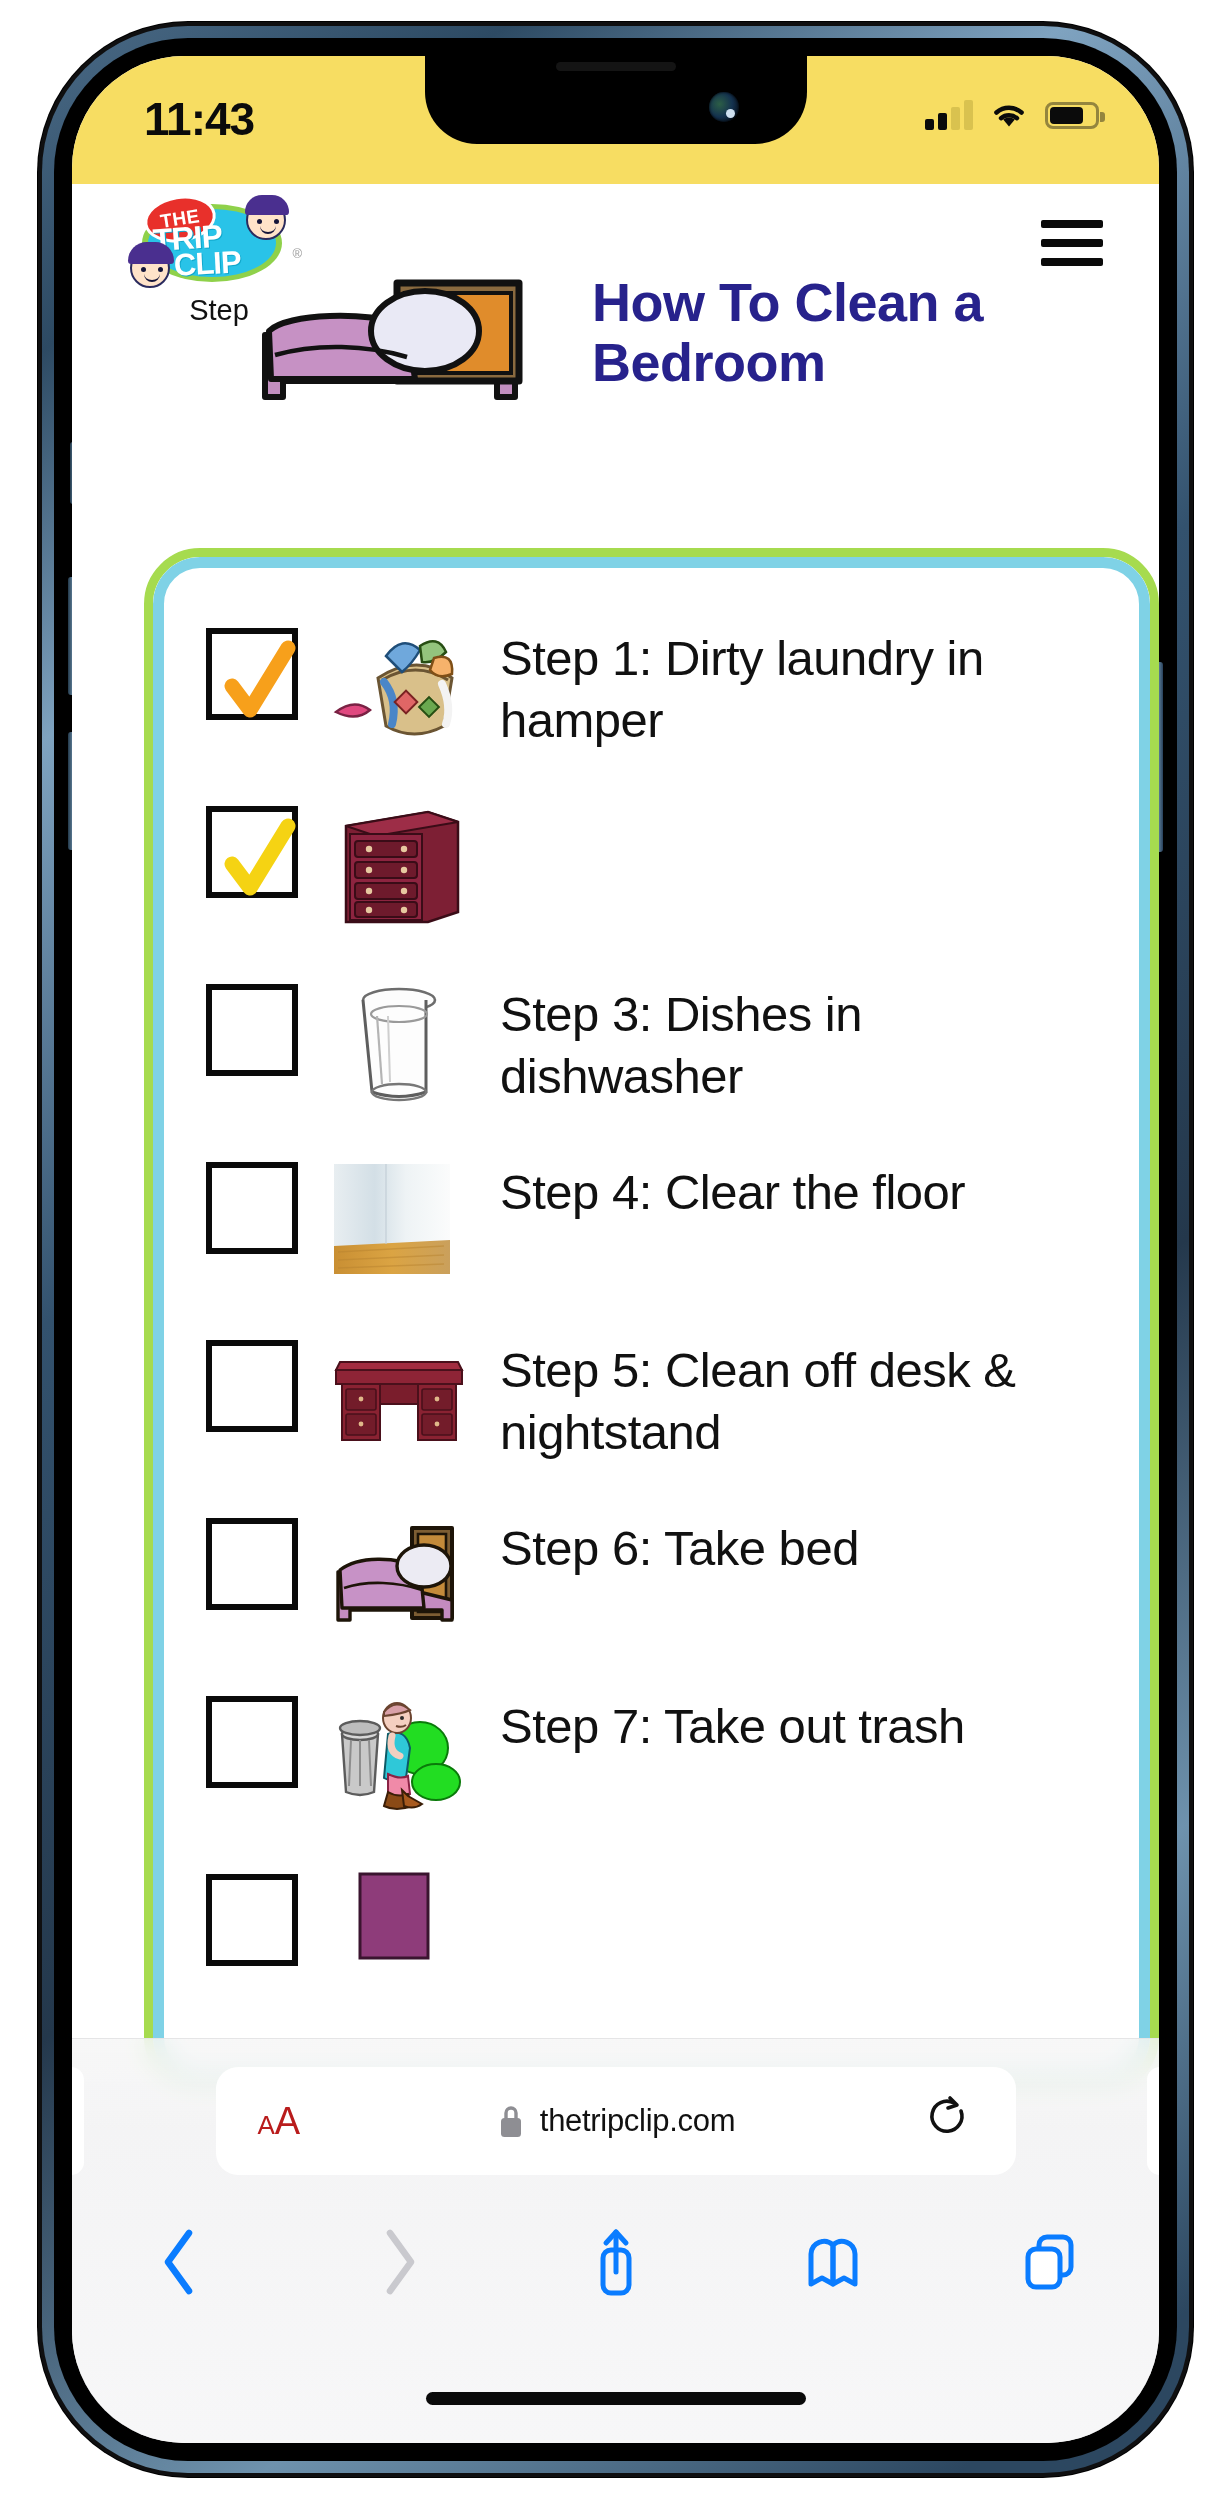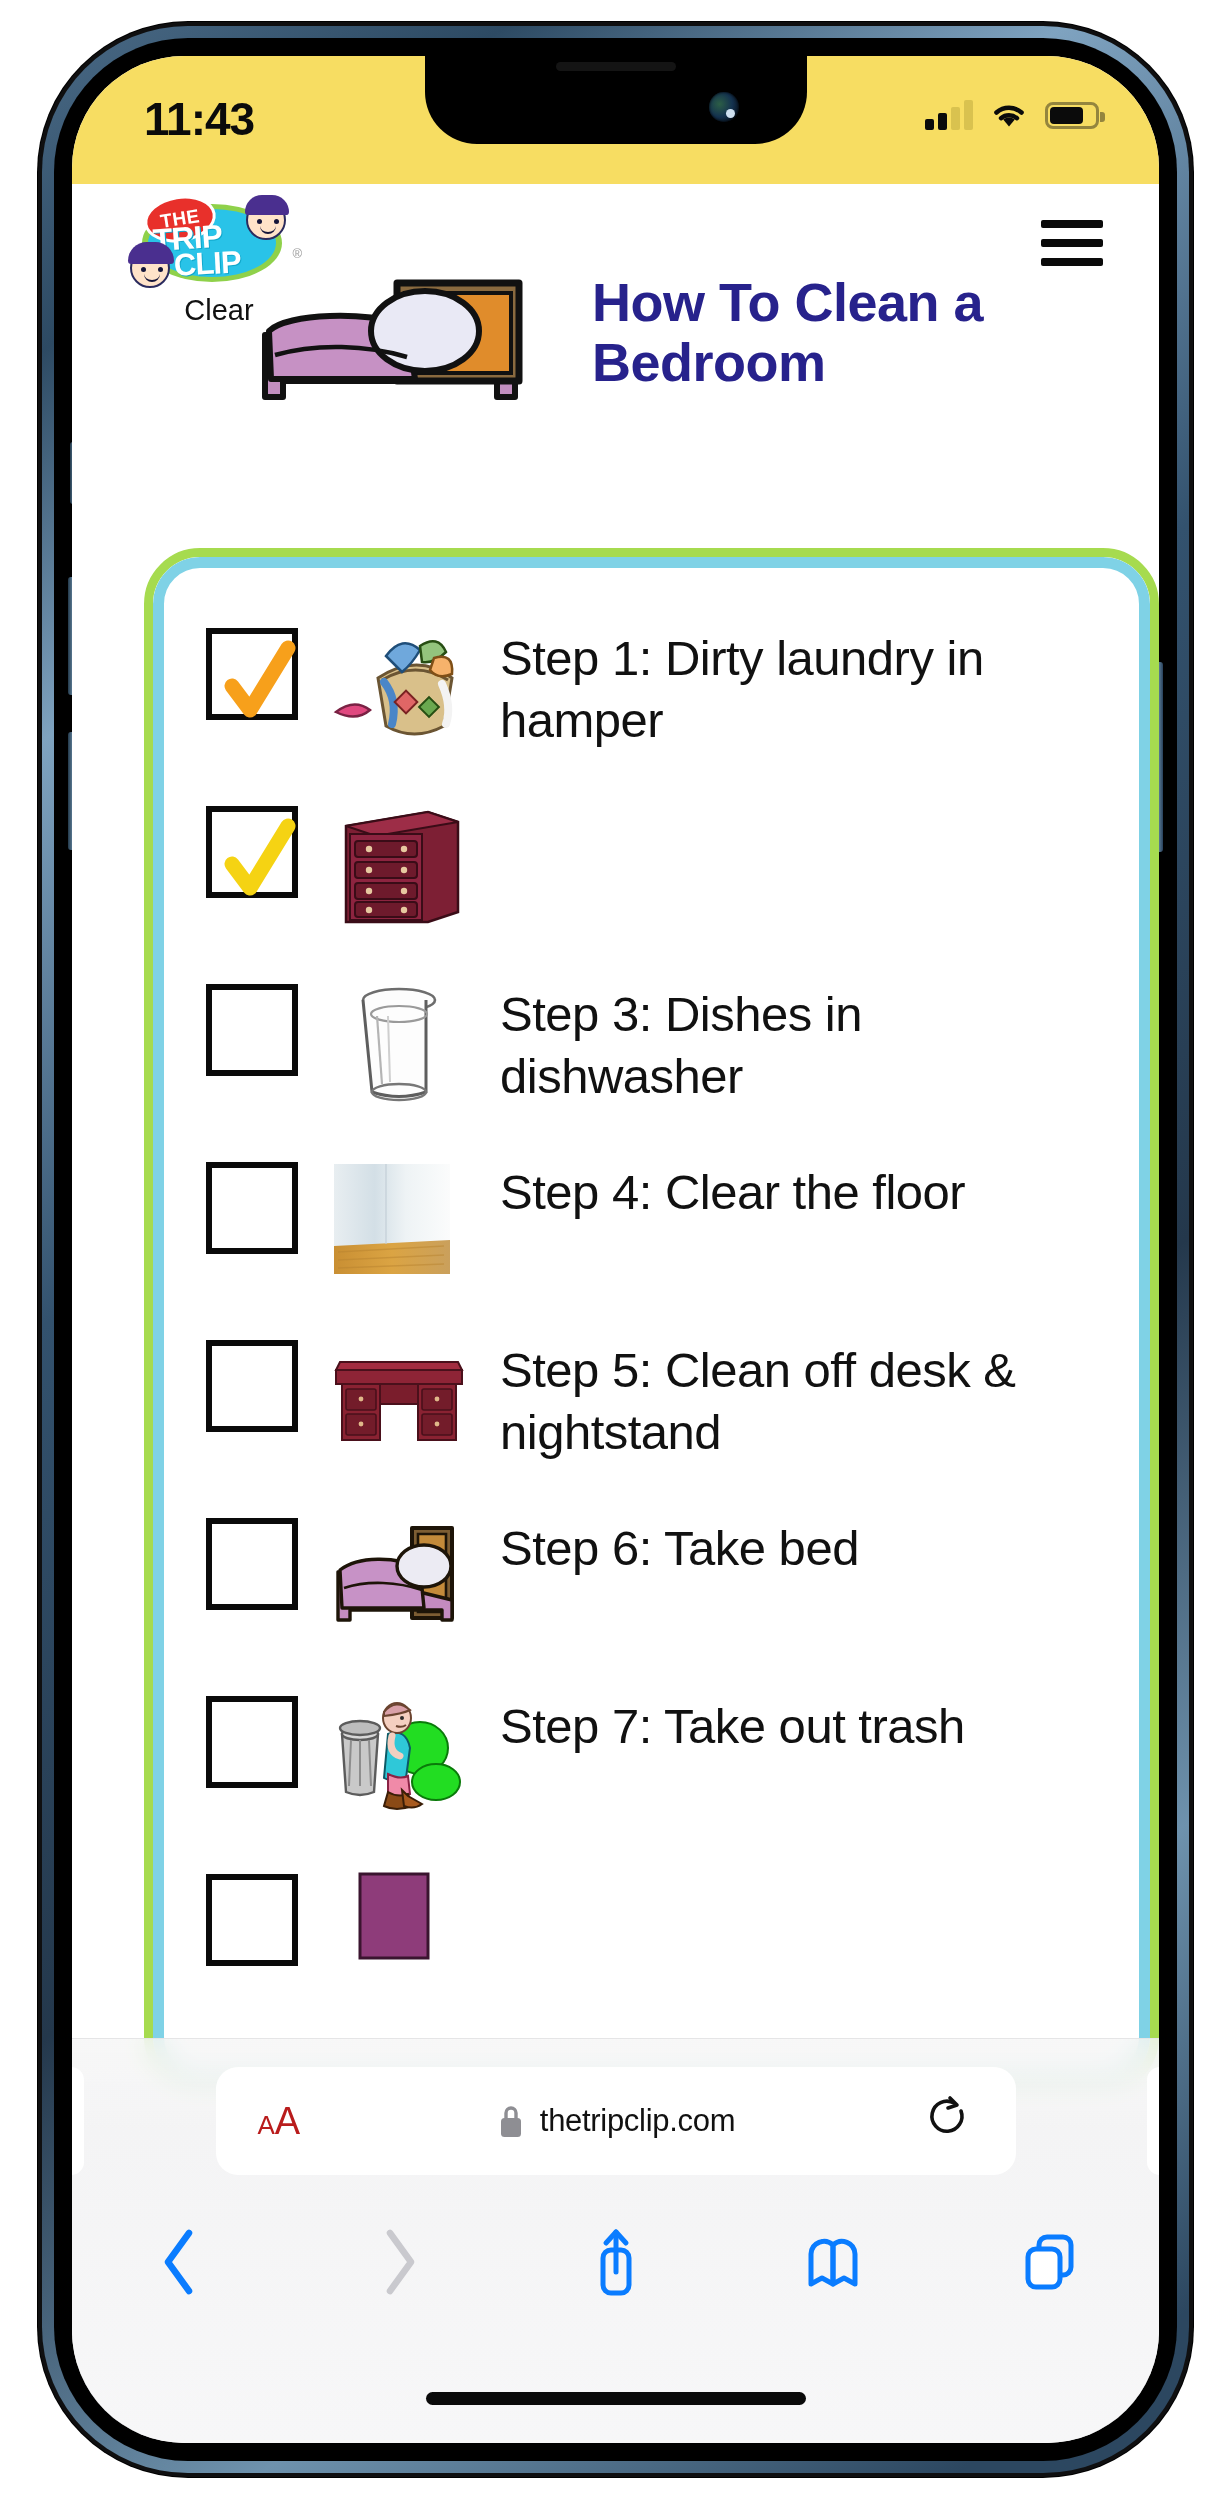--- a/index.html
+++ b/index.html
@@ -417,21 +417,21 @@
             <span class="kid boy">
               <span class="eyes"></span>
                 <span class="mouth"></span>
             </span>
             <span class="kid girl">
               <span class="eyes"></span>
                 <span class="mouth"></span>
             </span>
             <span class="logo-reg">®</span>
           </div>
-          <div class="home-link">Clear</div>
+          <div class="home-link">Step</div>
         </div>
 
         <div class="hamburger">
           <i></i>
             <i></i>
             <i></i>
         </div>
 
         <div class="hdr-bed">
           <svg width="290" height="140" viewBox="0 0 290 140">

